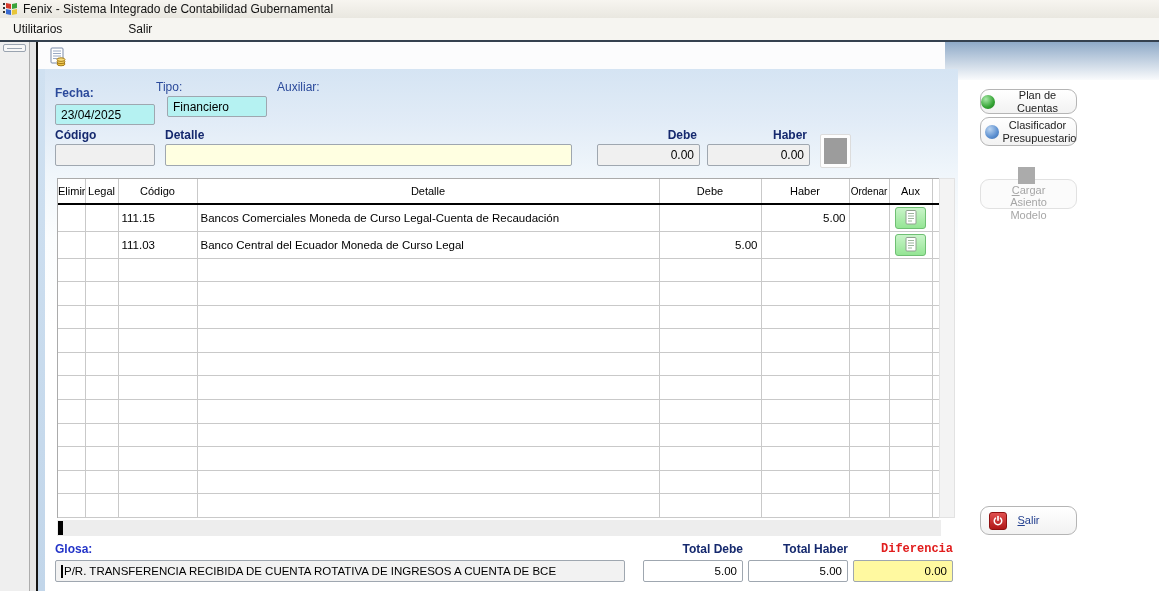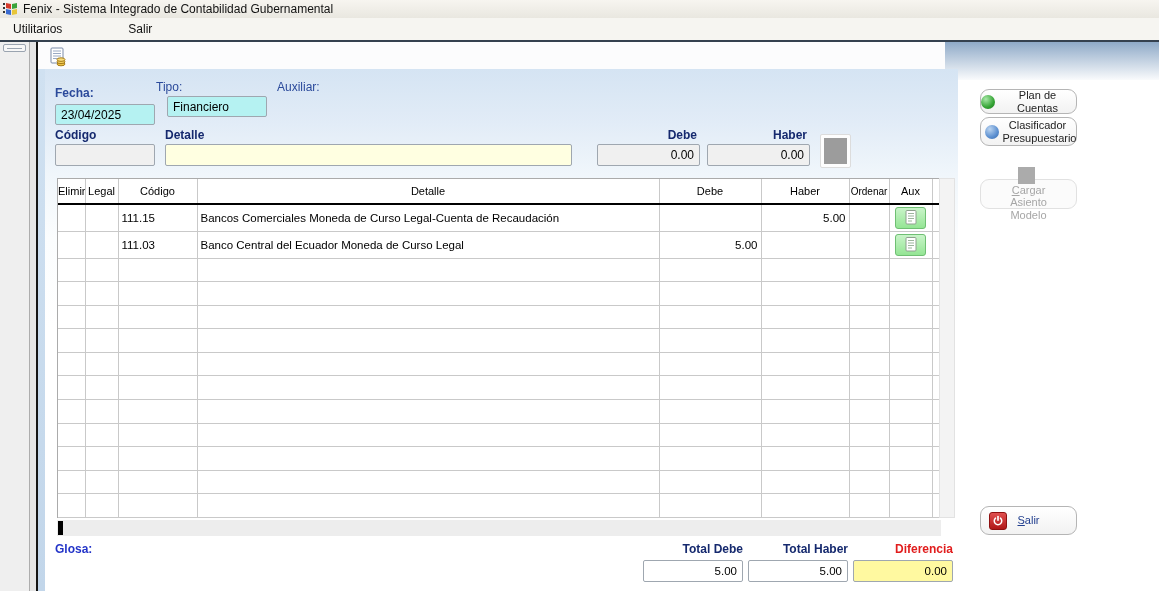--- a/index.html
+++ b/index.html
@@ -390,23 +390,27 @@
     <span class="pwr">
       <svg width="12" height="12" viewBox="0 0 16 16">
         <path d="M8 2 L8 7" stroke="#FFF" stroke-width="2.2" stroke-linecap="round"></path>
         <path d="M4.7 4.2 a5 5 0 1 0 6.6 0" stroke="#FFF" stroke-width="2" fill="none" stroke-linecap="round"></path>
       </svg>
     </span>
     <span><u>S</u>alir</span>
   </div>
 
   <div class="lbl bold" style="left:55px; top:542px; color:#2334C8;">Glosa:</div>
+  <div class="fld gray footfld" style="left:55px; top:560px; width:570px; height:22px; background:#F2F2F2;">
+    <span class="cursorbar"></span>
+    <span>P/R. TRANSFERENCIA RECIBIDA DE CUENTA ROTATIVA DE INGRESOS A CUENTA DE BCE</span>
+  </div>
 
   <div class="lbl bold right" style="left:643px; top:542px; width:100px;">Total Debe</div>
   <div class="fld num footfld" style="left:643px; top:560px; width:100px; height:22px;">5.00</div>
 
   <div class="lbl bold right" style="left:748px; top:542px; width:100px;">Total Haber</div>
   <div class="fld num footfld" style="left:748px; top:560px; width:100px; height:22px;">5.00</div>
 
-  <div class="lbl bold right" style="left:853px; top:542px; width:100px; color:#E11D1D;">Diferencia</div>
+  <div class="lbl bold right" style="left:853px; top:542px; width:100px; color:#E11D1D;font-family:Liberation Mono, monospace;">Diferencia</div>
   <div class="fld num diffy footfld" style="left:853px; top:560px; width:100px; height:22px;">0.00</div>
 
 </div>
 
 </body></html>

